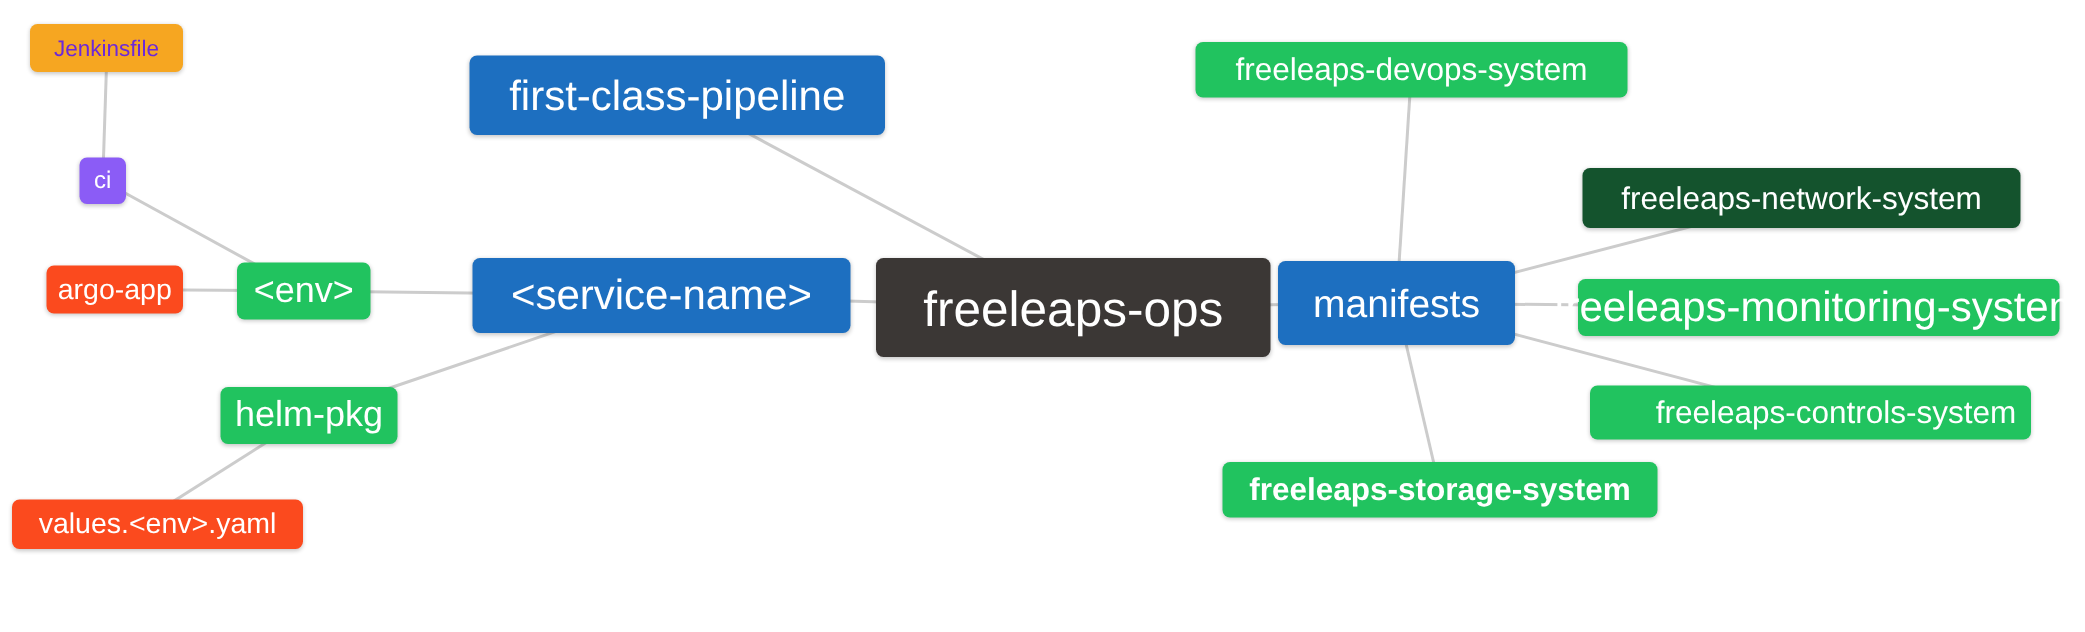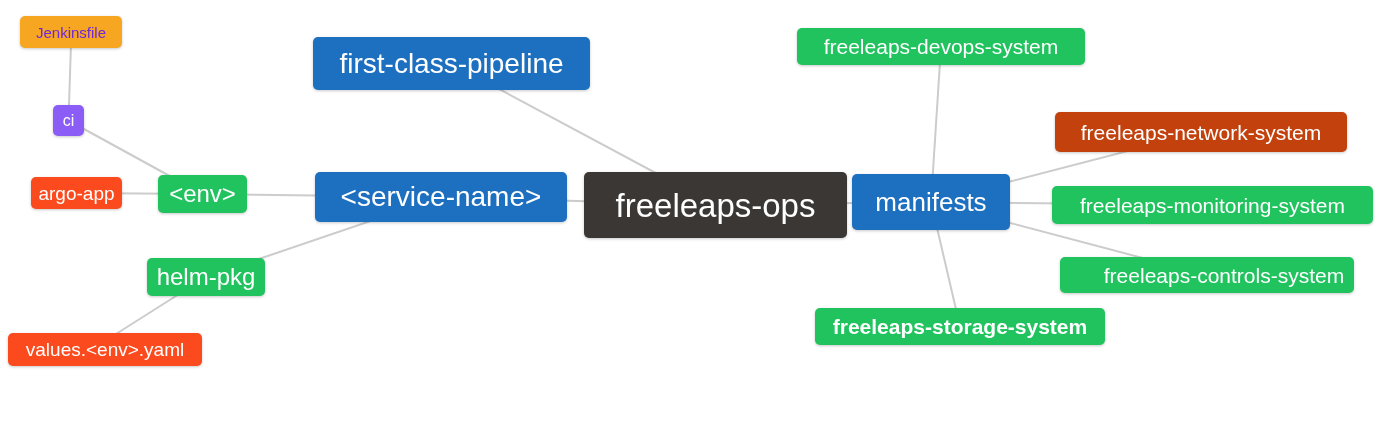--- a/index.html
+++ b/index.html
@@ -66,18 +66,18 @@
       <div class="node" style="left: 53px; top: 105px; width: 31px; height: 31px; font-size: 16px; background: #8b5cf6; color: rgb(255, 255, 255); text-align: center;">ci</div>
       <div class="node" style="left: 31px; top: 177px; width: 91px; height: 32px; font-size: 19px; background: rgb(251, 74, 30); color: rgb(255, 255, 255);">argo-app</div>
       <div class="node" style="left: 158px; top: 175px; width: 89px; height: 38px; font-size: 24px; background: rgb(33, 195, 95); color: rgb(255, 255, 255);">&lt;env&gt;</div>
       <div class="node" style="left: 147px; top: 258px; width: 118px; height: 38px; font-size: 24px; background: rgb(33, 195, 95); color: rgb(255, 255, 255);">helm-pkg</div>
       <div class="node" style="left: 8px; top: 333px; width: 194px; height: 33px; font-size: 19px; background: rgb(251, 74, 30); color: rgb(255, 255, 255);">values.&lt;env&gt;.yaml</div>
       <div class="node" style="left: 313px; top: 37px; width: 277px; height: 53px; font-size: 28px; background: rgb(29, 111, 192); color: rgb(255, 255, 255); text-align: right;">first-class-pipeline</div>
       <div class="node" style="left: 584px; top: 172px; width: 263px; height: 66px; font-size: 33px; background: rgb(59, 55, 53); color: rgb(255, 255, 255);">freeleaps-ops</div>
       <div class="node" style="left: 315px; top: 172px; width: 252px; height: 50px; font-size: 28px; background: rgb(29, 111, 192); color: rgb(255, 255, 255);">&lt;service-name&gt;</div>
       <div class="node" style="left: 852px; top: 174px; width: 158px; height: 56px; font-size: 26px; background: rgb(29, 111, 192); color: rgb(255, 255, 255);">manifests</div>
       <div class="node" style="left: 797px; top: 28px; width: 288px; height: 37px; font-size: 21px; background: rgb(33, 195, 95); color: rgb(255, 255, 255);">freeleaps-devops-system</div>
-      <div class="node" style="left: 1055px; top: 112px; width: 292px; height: 40px; font-size: 21px; background: #c2410c; color: rgb(255, 255, 255);">freeleaps-network-system</div>
-      <div class="node" style="left: 1052px; top: 186px; width: 321px; height: 38px; font-size: 21px; background: rgb(33, 195, 95); color: rgb(255, 255, 255);">freeleaps-monitoring-system</div>
+      <div class="node" style="left: 1055px; top: 112px; width: 292px; height: 40px; font-size: 21px; background: #14532d; color: rgb(255, 255, 255);">freeleaps-network-system</div>
+      <div class="node" style="left: 1052px; top: 186px; width: 321px; height: 38px; font-size: 28px; background: rgb(33, 195, 95); color: rgb(255, 255, 255);">freeleaps-monitoring-system</div>
       <div class="node" style="left: 1060px; top: 257px; width: 294px; height: 36px; font-size: 21px; background: rgb(33, 195, 95); color: rgb(255, 255, 255); padding-left: 34px;">freeleaps-controls-system</div>
       <div class="node" style="left: 815px; top: 308px; width: 290px; height: 37px; font-size: 21px; background: rgb(33, 195, 95); color: rgb(255, 255, 255); font-weight: bold;">freeleaps-storage-system</div>
     </div>
 </div>
 
 </body></html>

